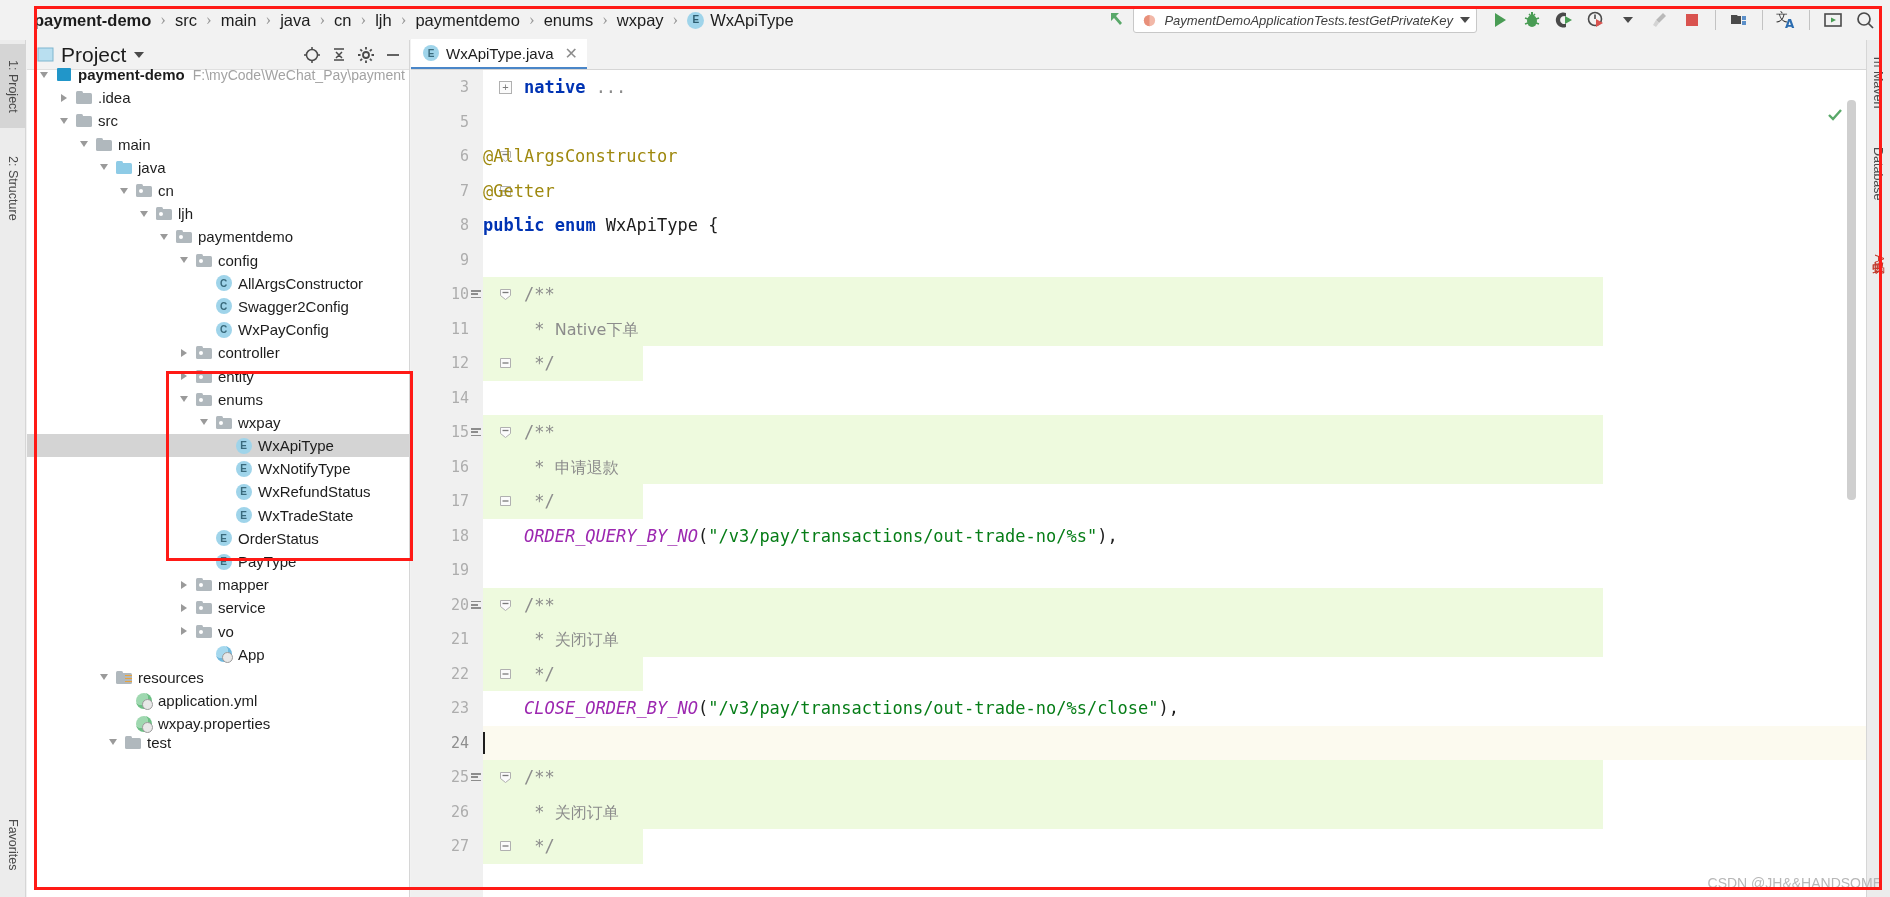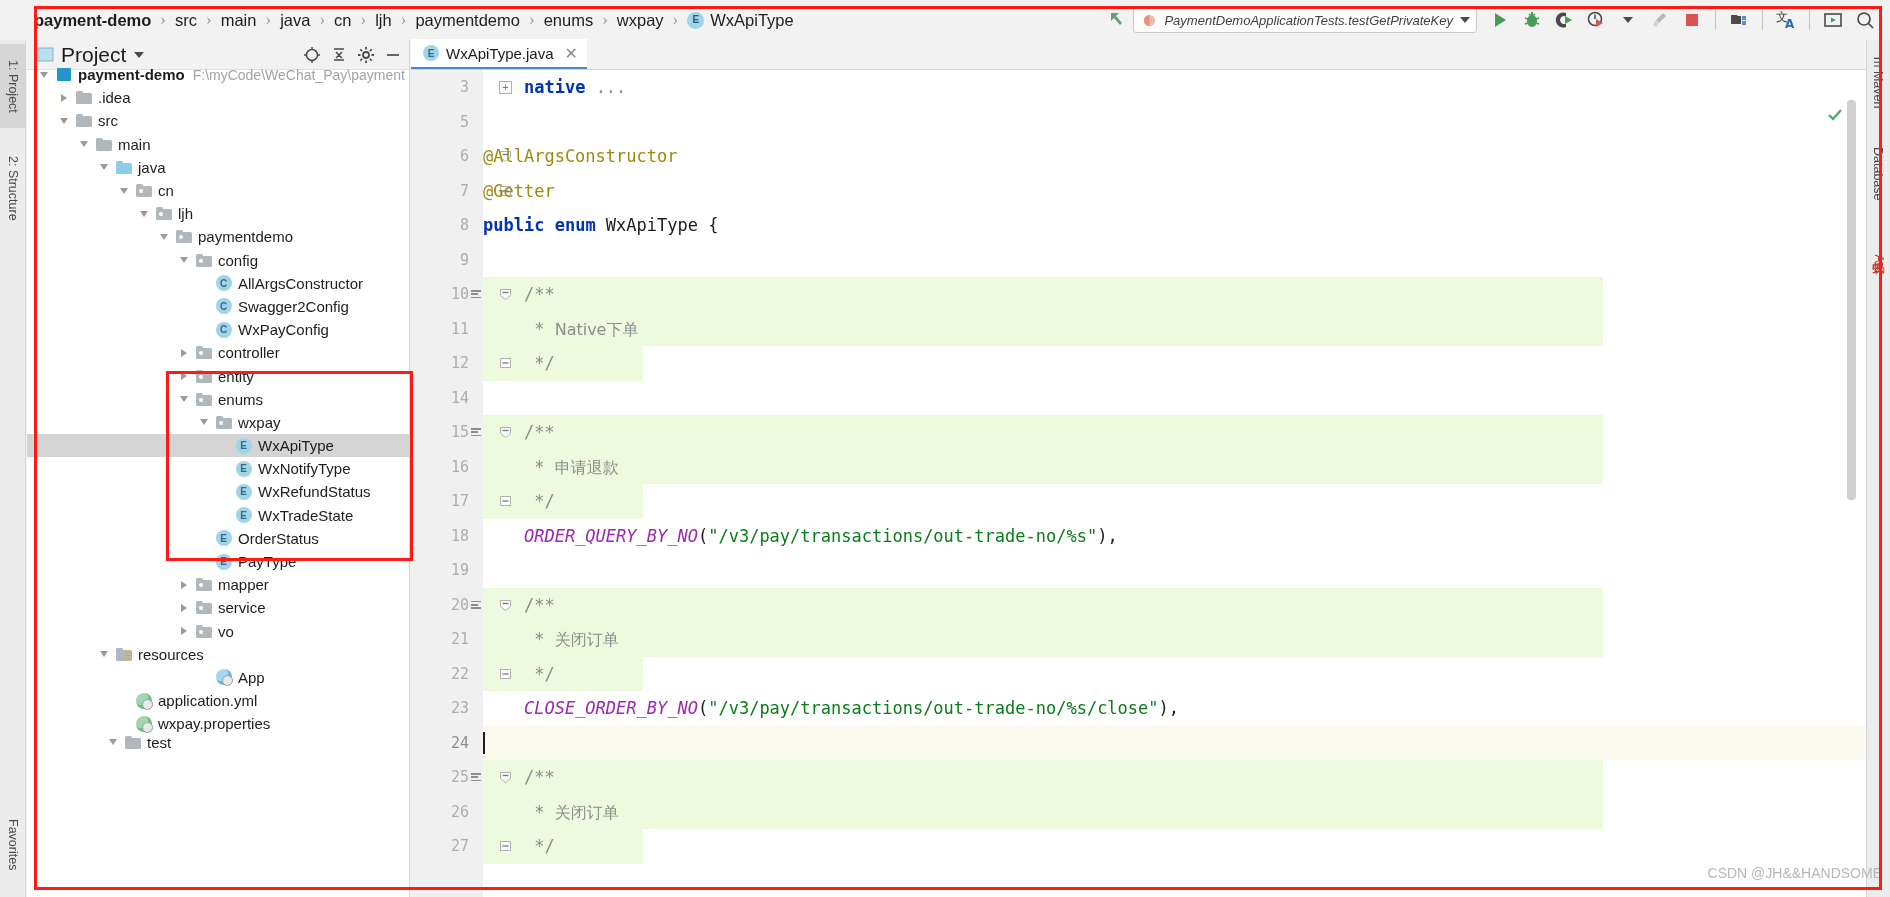--- a/index.html
+++ b/index.html
@@ -226,21 +226,21 @@
     position: absolute; right: 0; width: 24px;
     writing-mode: vertical-rl; text-orientation: mixed;
     font-size: 12.5px; color: #4a4a4a;
     display: flex; align-items: center; justify-content: center;
     white-space: nowrap; padding: 4px 0;
   }
   .rtab.red { color: #c0392b; }
 
   
   .watermark {
-    position: absolute; right: 8px; bottom: 16px;
+    position: absolute; right: 8px; bottom: 6px;
     font-size: 14px; color: #b7b7b7;
   }
 
   
   .folder { position: relative; width: 16px; height: 13px; }
   .folder .body { position: absolute; left: 0; bottom: 0; width: 16px; height: 11px;
                   background: #b0b8bd; border-radius: 1.5px; }
   .folder .tab { position: absolute; left: 0; top: 0; width: 7px; height: 4px;
                  background: #b0b8bd; border-radius: 1.5px 1.5px 0 0; }
   .folder .dot { position: absolute; left: 3.5px; bottom: 4px; width: 4px; height: 4px;
@@ -757,41 +757,41 @@
           <span class="ticon">
             <span class="folder">
               <span class="tab"></span>
               <span class="body"></span>
               <span class="dot"></span>
             </span>
           </span>
           <span class="tlabel">vo</span>
         </div>
         <div class="trow">
+          <span style="display: inline-block; flex: 0 0 auto; width: 170px;"></span>
+          <span class="twist"></span>
+          <span style="width: 5px; flex: 0 0 5px;"></span>
+          <span class="ticon">
+            <span class="spring blue"></span>
+          </span>
+          <span class="tlabel">App</span>
+        </div>
+        <div class="trow">
           <span style="display: inline-block; flex: 0 0 auto; width: 70px;"></span>
           <span class="twist">
             <span class="tw-d"></span>
           </span>
           <span style="width: 5px; flex: 0 0 5px;"></span>
           <span class="ticon">
             <span class="folder res plain">
               <span class="tab"></span>
               <span class="body"></span>
             </span>
           </span>
           <span class="tlabel">resources</span>
-        </div>
-        <div class="trow">
-          <span style="display: inline-block; flex: 0 0 auto; width: 170px;"></span>
-          <span class="twist"></span>
-          <span style="width: 5px; flex: 0 0 5px;"></span>
-          <span class="ticon">
-            <span class="spring blue"></span>
-          </span>
-          <span class="tlabel">App</span>
         </div>
         <div class="trow">
           <span style="display: inline-block; flex: 0 0 auto; width: 90px;"></span>
           <span class="twist"></span>
           <span style="width: 5px; flex: 0 0 5px;"></span>
           <span class="ticon">
             <span class="spring"></span>
           </span>
           <span class="tlabel">application.yml</span>
         </div>

